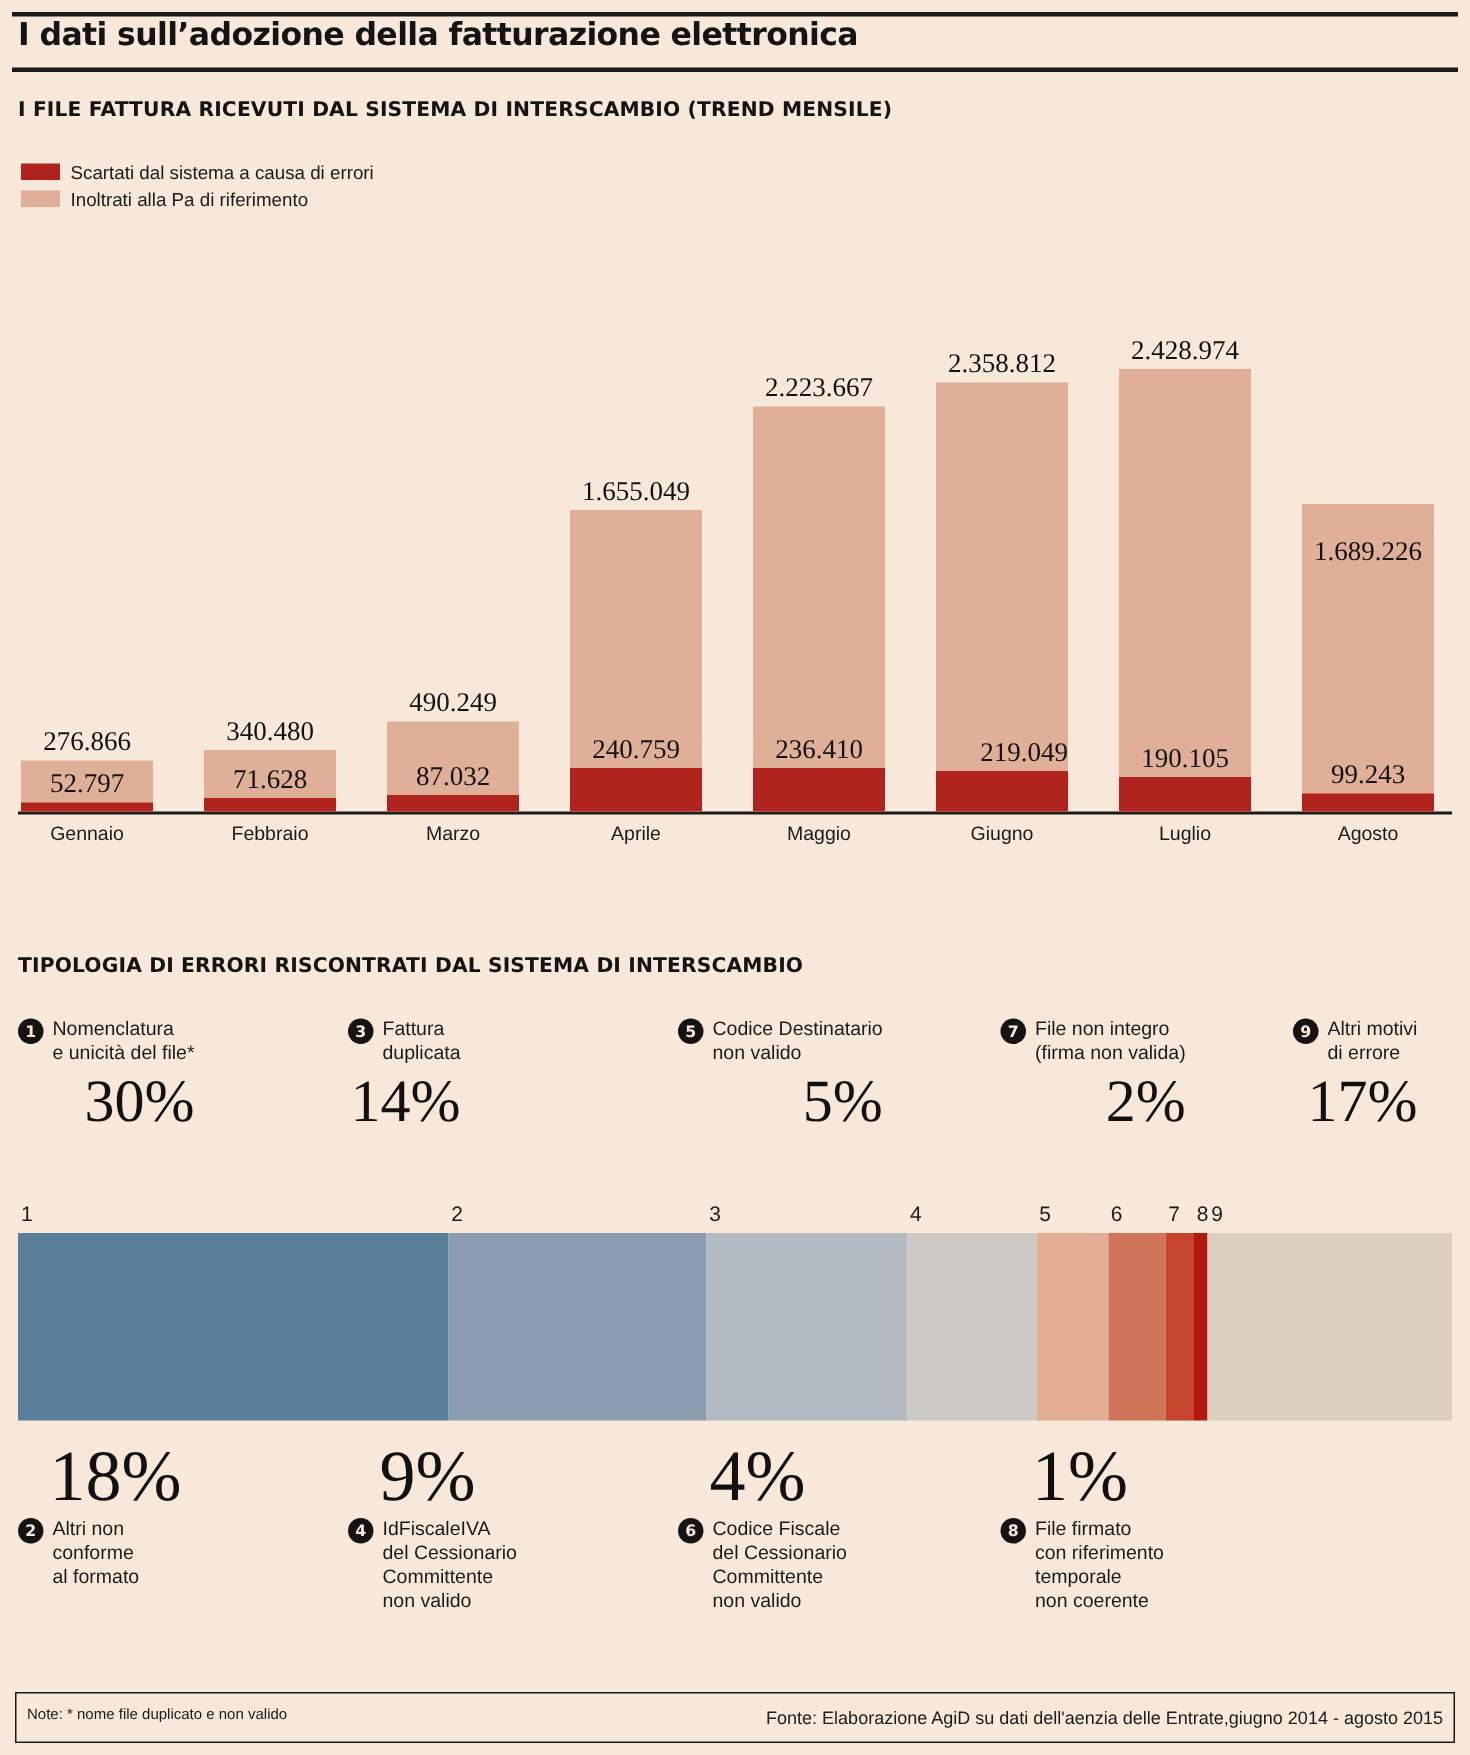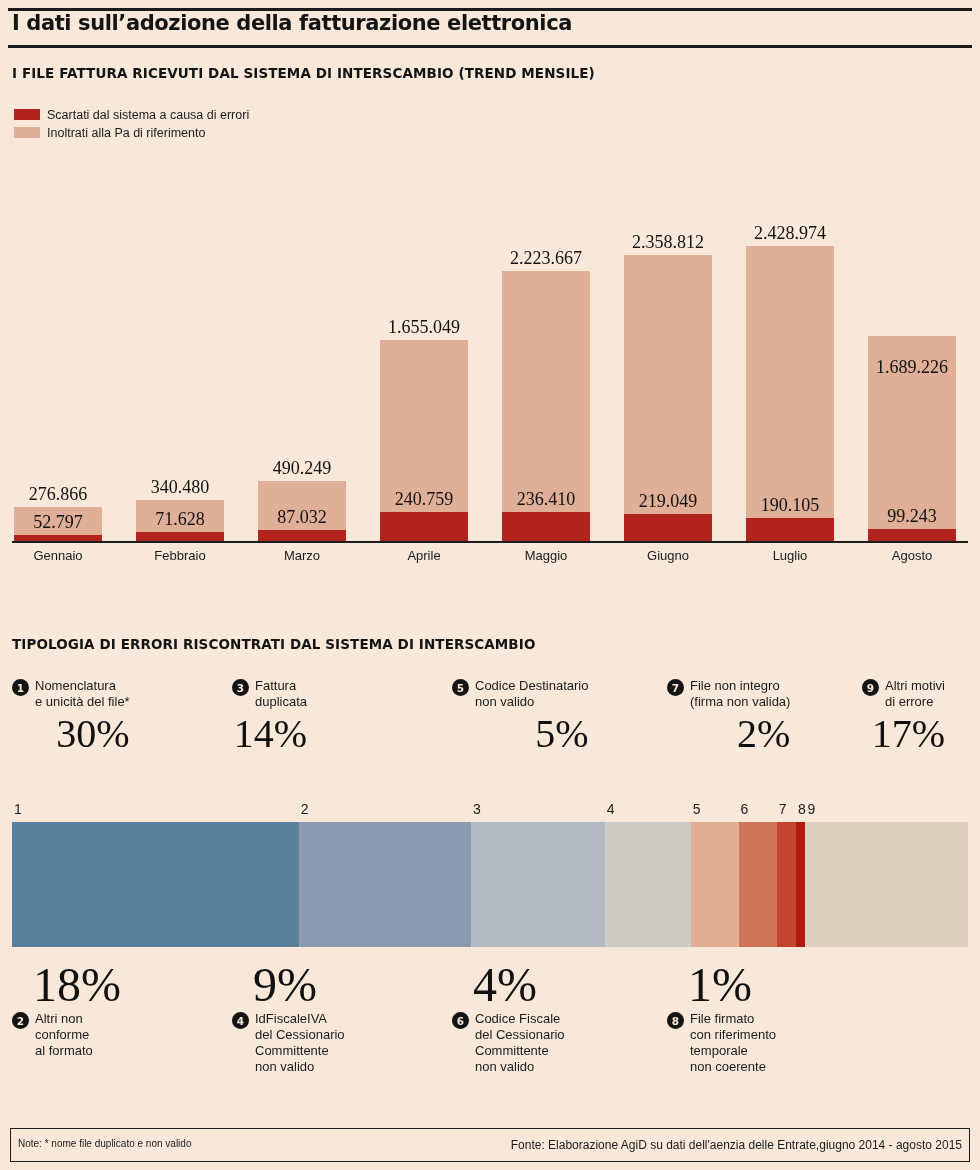--- a/index.html
+++ b/index.html
@@ -147,21 +147,21 @@
       <div class="lbl-red" style="left: 380px; top: 489px;">240.759</div>
       <div class="month" style="left: 380px;">Aprile</div>
       <div class="seg-top" style="left: 502px; top: 271px; height: 270px; background: rgb(224, 175, 152);"></div>
       <div class="seg-bot" style="left: 502px; top: 512px; height: 29px; background: rgb(177, 35, 29);"></div>
       <div class="lbl-total" style="left: 481px; top: 248px;">2.223.667</div>
       <div class="lbl-red" style="left: 502px; top: 489px;">236.410</div>
       <div class="month" style="left: 502px;">Maggio</div>
       <div class="seg-top" style="left: 624px; top: 255px; height: 286px; background: rgb(224, 175, 152);"></div>
       <div class="seg-bot" style="left: 624px; top: 514px; height: 27px; background: rgb(177, 35, 29);"></div>
       <div class="lbl-total" style="left: 603px; top: 232px;">2.358.812</div>
-      <div class="lbl-red" style="left: 624px; top: 491px;">219.049</div>
+      <div class="lbl-red" style="left: 624px; top: 491px; text-align: right;">219.049</div>
       <div class="month" style="left: 624px;">Giugno</div>
       <div class="seg-top" style="left: 746px; top: 246px; height: 295px; background: rgb(224, 175, 152);"></div>
       <div class="seg-bot" style="left: 746px; top: 518px; height: 23px; background: rgb(177, 35, 29);"></div>
       <div class="lbl-total" style="left: 725px; top: 223px;">2.428.974</div>
       <div class="lbl-red" style="left: 746px; top: 495px;">190.105</div>
       <div class="month" style="left: 746px;">Luglio</div>
       <div class="seg-top" style="left: 868px; top: 336px; height: 205px; background: rgb(224, 175, 152);"></div>
       <div class="seg-bot" style="left: 868px; top: 529px; height: 12px; background: rgb(177, 35, 29);"></div>
       <div class="lbl-total" style="left: 847px; top: 318px; margin-top: 39px;">1.689.226</div>
       <div class="lbl-red" style="left: 868px; top: 506px;">99.243</div>

